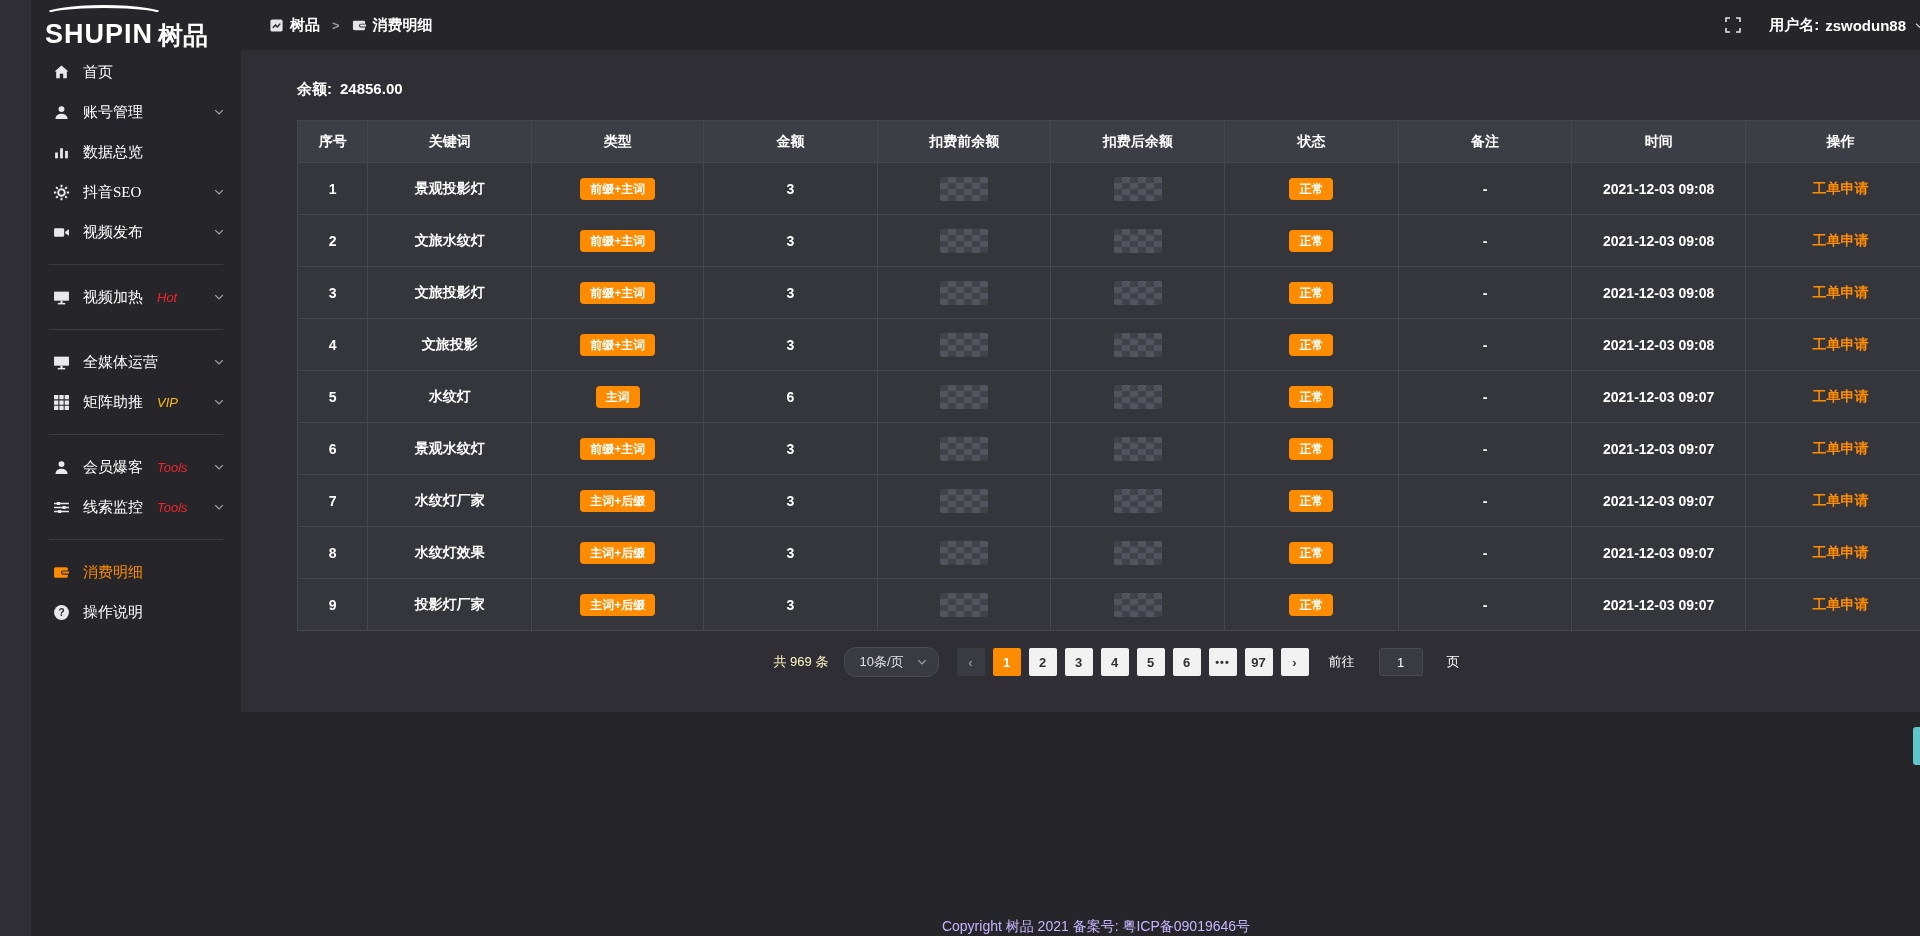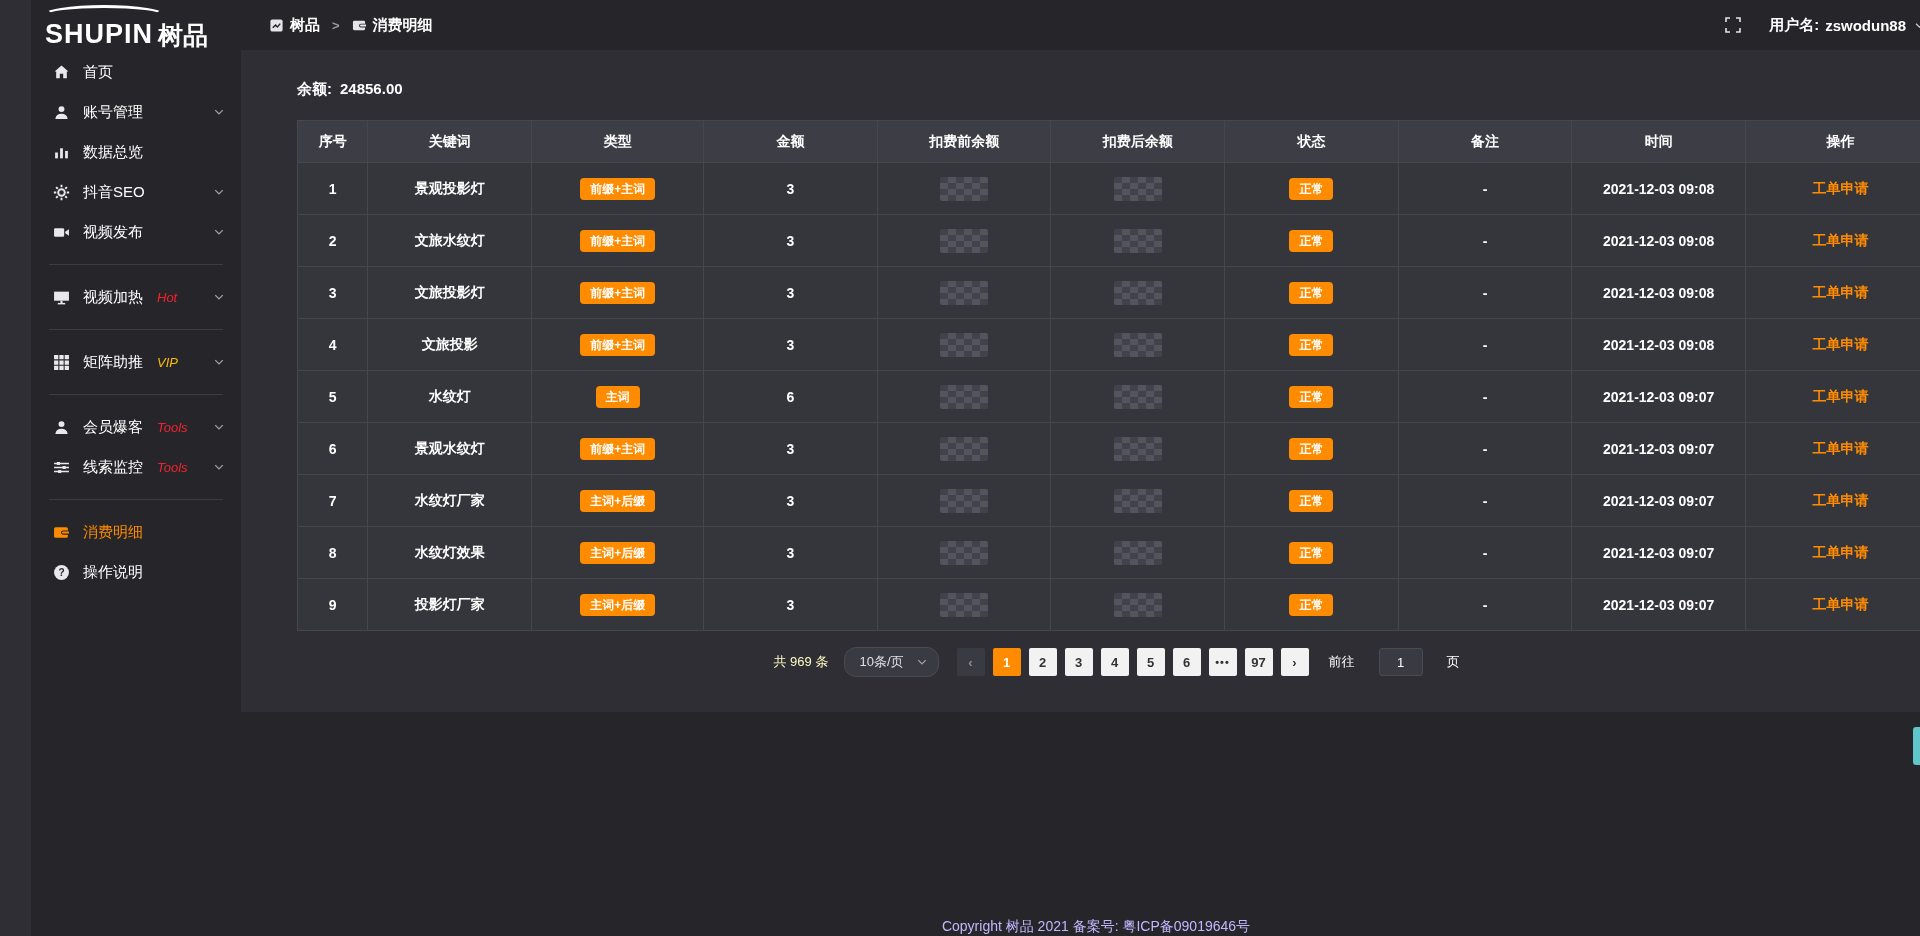--- a/index.html
+++ b/index.html
@@ -17,21 +17,21 @@
   .logo { position:relative; height:52px; display:flex; align-items:flex-end; padding:0 0 4px 14px; cursor:pointer; }
   .logo-arc { position:absolute; top:5px; left:12px; width:122px; height:20px;
     border:3px solid transparent; border-top:3px solid #fff; border-radius:50%; }
   .logo-en { font-size:27px; font-weight:800; letter-spacing:1px; line-height:1; }
   .logo-cn { font-size:25px; font-weight:800; margin-left:5px; line-height:1; }
   .side-nav { padding-top:0; }
   .side-item { height:40px; display:flex; align-items:center; padding:0 16px 0 22px;
     font-size:15px; color:#fff; cursor:pointer; }
   .s-icon { width:17px; height:17px; margin-right:13px; color:#e9e9ec; flex:0 0 auto; display:flex; }
   .s-icon svg { width:100%; height:100%; }
-  .s-label { white-space:nowrap; }
+  .s-label { white-space:nowrap;font-family:Liberation Serif, serif; }
   .s-tag { margin-left:14px; font-style:italic; font-weight:normal; font-size:13px; }
   .s-chev { margin-left:auto; width:12px; height:12px; color:#a0a0a6; display:flex; }
   .s-chev svg { width:100%; height:100%; }
   .side-item.active, .side-item.active .s-icon { color:#ff8c00; }
   .side-divider { height:1px; background:#3c3c42; margin:12px 18px; }
 
   
   .main { flex:1; display:flex; flex-direction:column; min-width:0; }
   .topbar { height:50px; flex:0 0 50px; background:#26262a; display:flex; align-items:center;
     justify-content:space-between; padding:0 26px 0 28px; }
@@ -173,20 +173,35 @@
           </span>
           <span class="s-label">视频加热</span>
           <i class="s-tag" style="color:#f5222d">Hot</i>
           <span class="s-chev">
             <svg viewBox="0 0 16 16" fill="none" stroke="currentColor" stroke-width="1.8">
               <path d="M3 5.5 8 10.5 13 5.5"></path>
             </svg>
           </span>
         </div>
         <div class="side-divider"></div>
+        <div class="side-item">
+          <span class="s-icon">
+            <svg viewBox="0 0 16 16" fill="currentColor">
+              <path d="M1 2.5h14V11H1z"></path>
+              <rect x="7" y="11" width="2" height="2.2"></rect>
+              <rect x="4.5" y="13.1" width="7" height="1.4"></rect>
+            </svg>
+          </span>
+          <span class="s-label">全媒体运营</span>
+          <span class="s-chev">
+            <svg viewBox="0 0 16 16" fill="none" stroke="currentColor" stroke-width="1.8">
+              <path d="M3 5.5 8 10.5 13 5.5"></path>
+            </svg>
+          </span>
+        </div>
         <div class="side-item">
           <span class="s-icon">
             <svg viewBox="0 0 16 16" fill="currentColor">
               <path d="M1 1h4v4H1zM6 1h4v4H6zM11 1h4v4h-4zM1 6h4v4H1zM6 6h4v4H6zM11 6h4v4h-4zM1 11h4v4H1zM6 11h4v4H6zM11 11h4v4h-4z"></path>
             </svg>
           </span>
           <span class="s-label">矩阵助推</span>
           <i class="s-tag" style="color:#fbbd08">VIP</i>
           <span class="s-chev">
             <svg viewBox="0 0 16 16" fill="none" stroke="currentColor" stroke-width="1.8">

